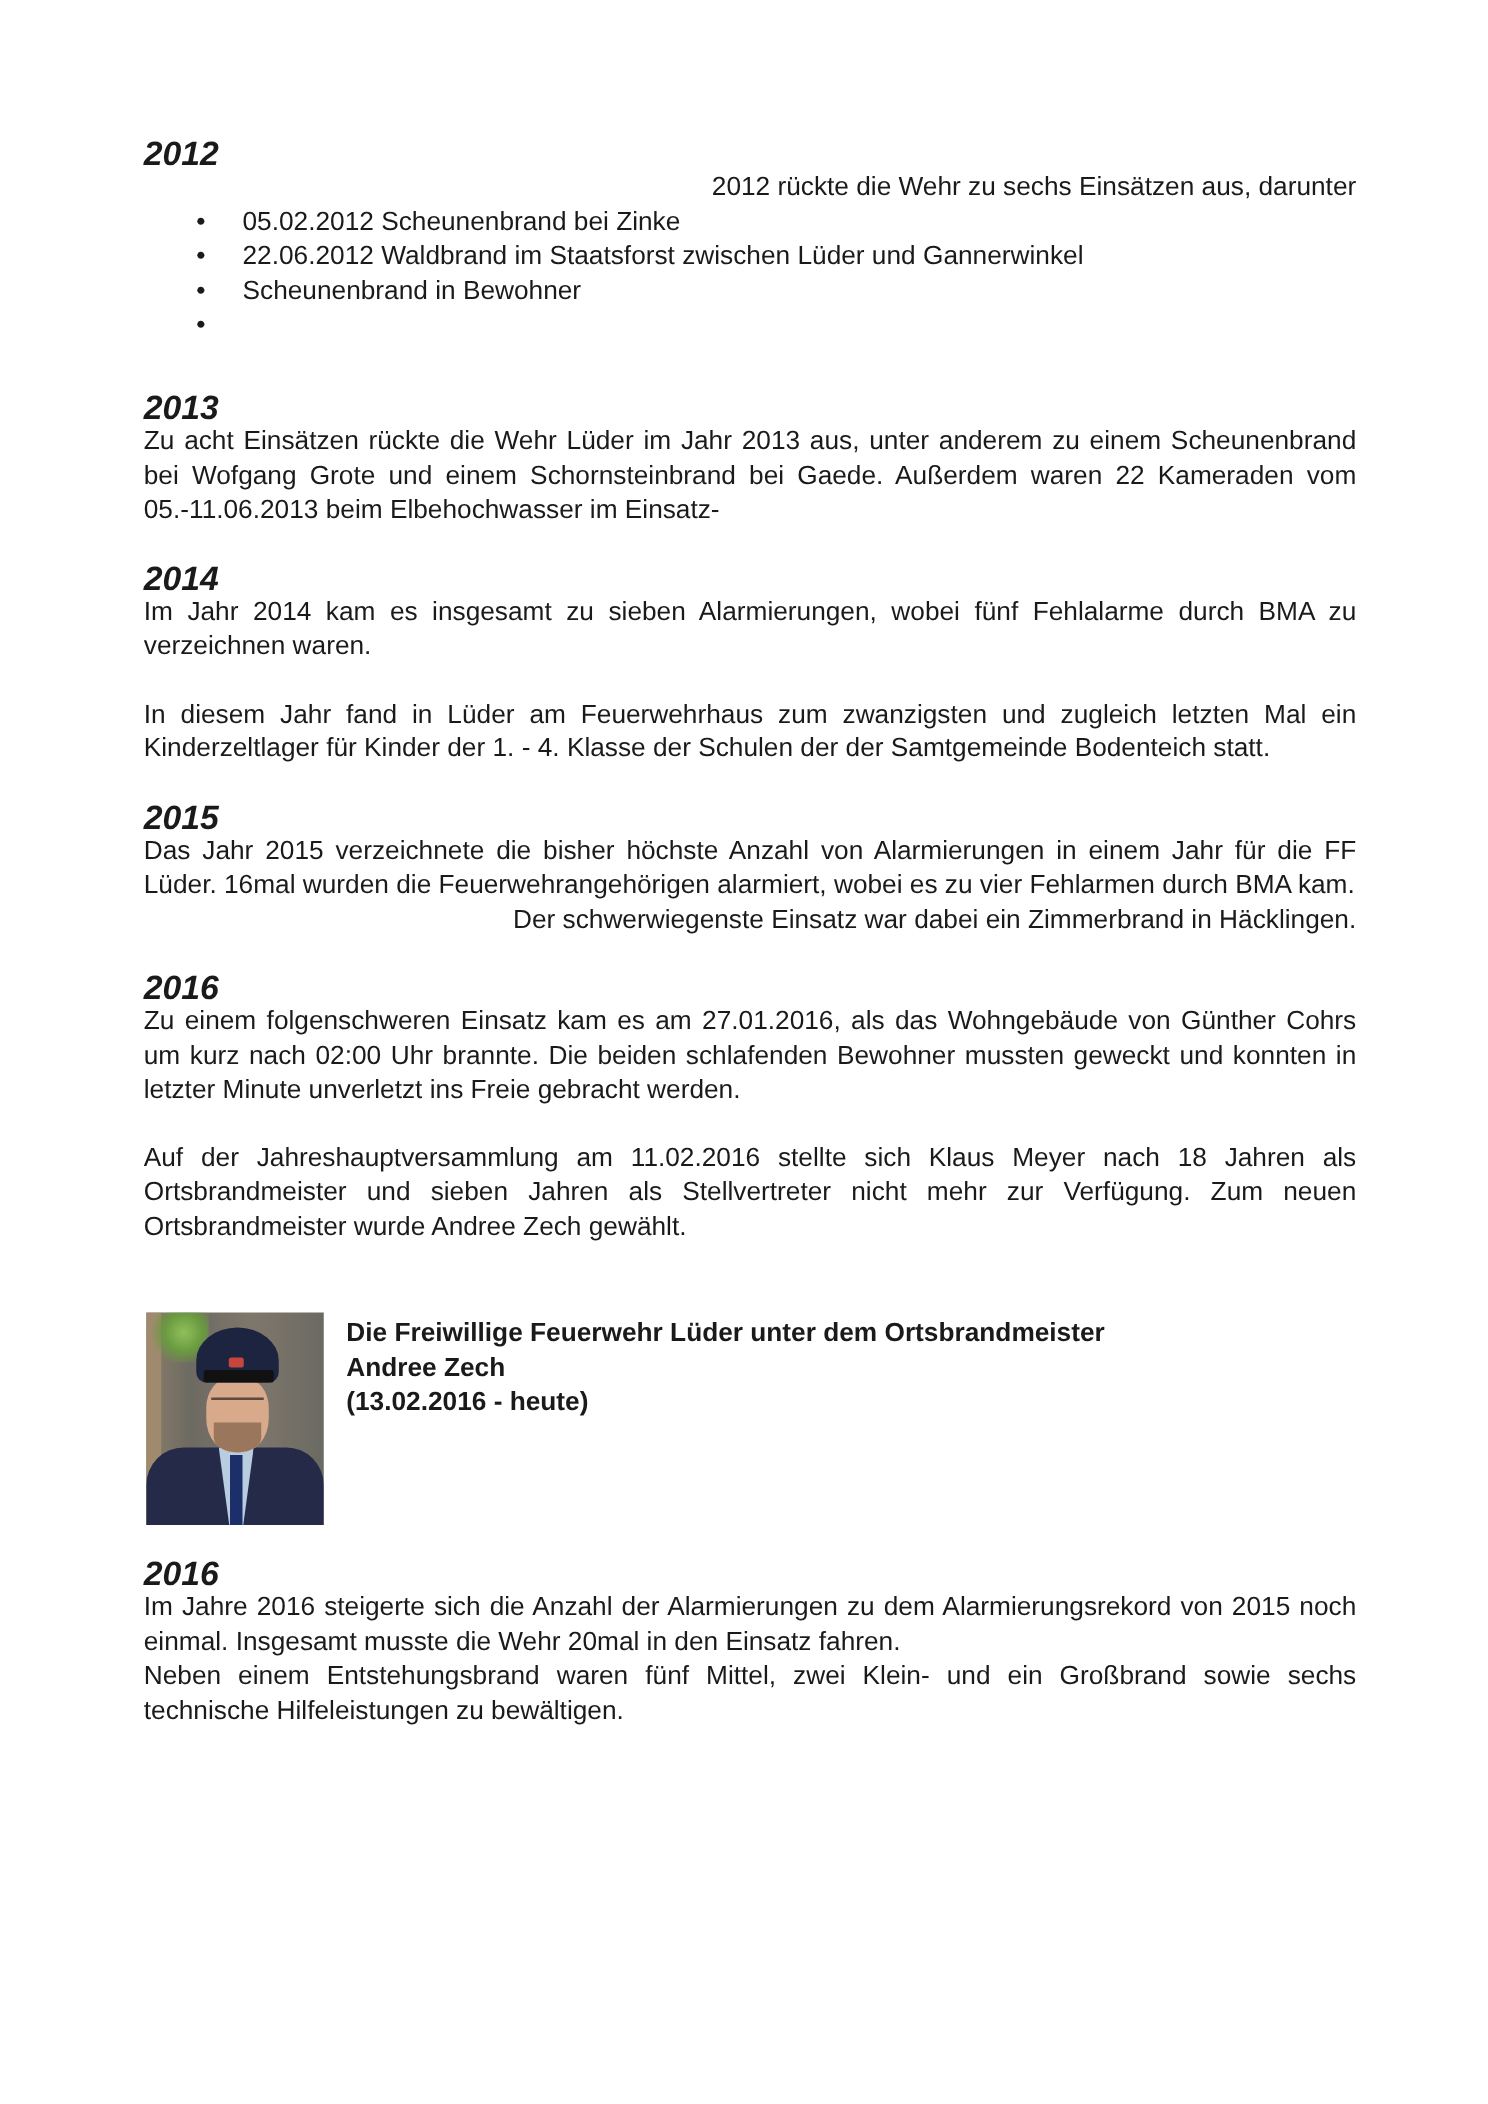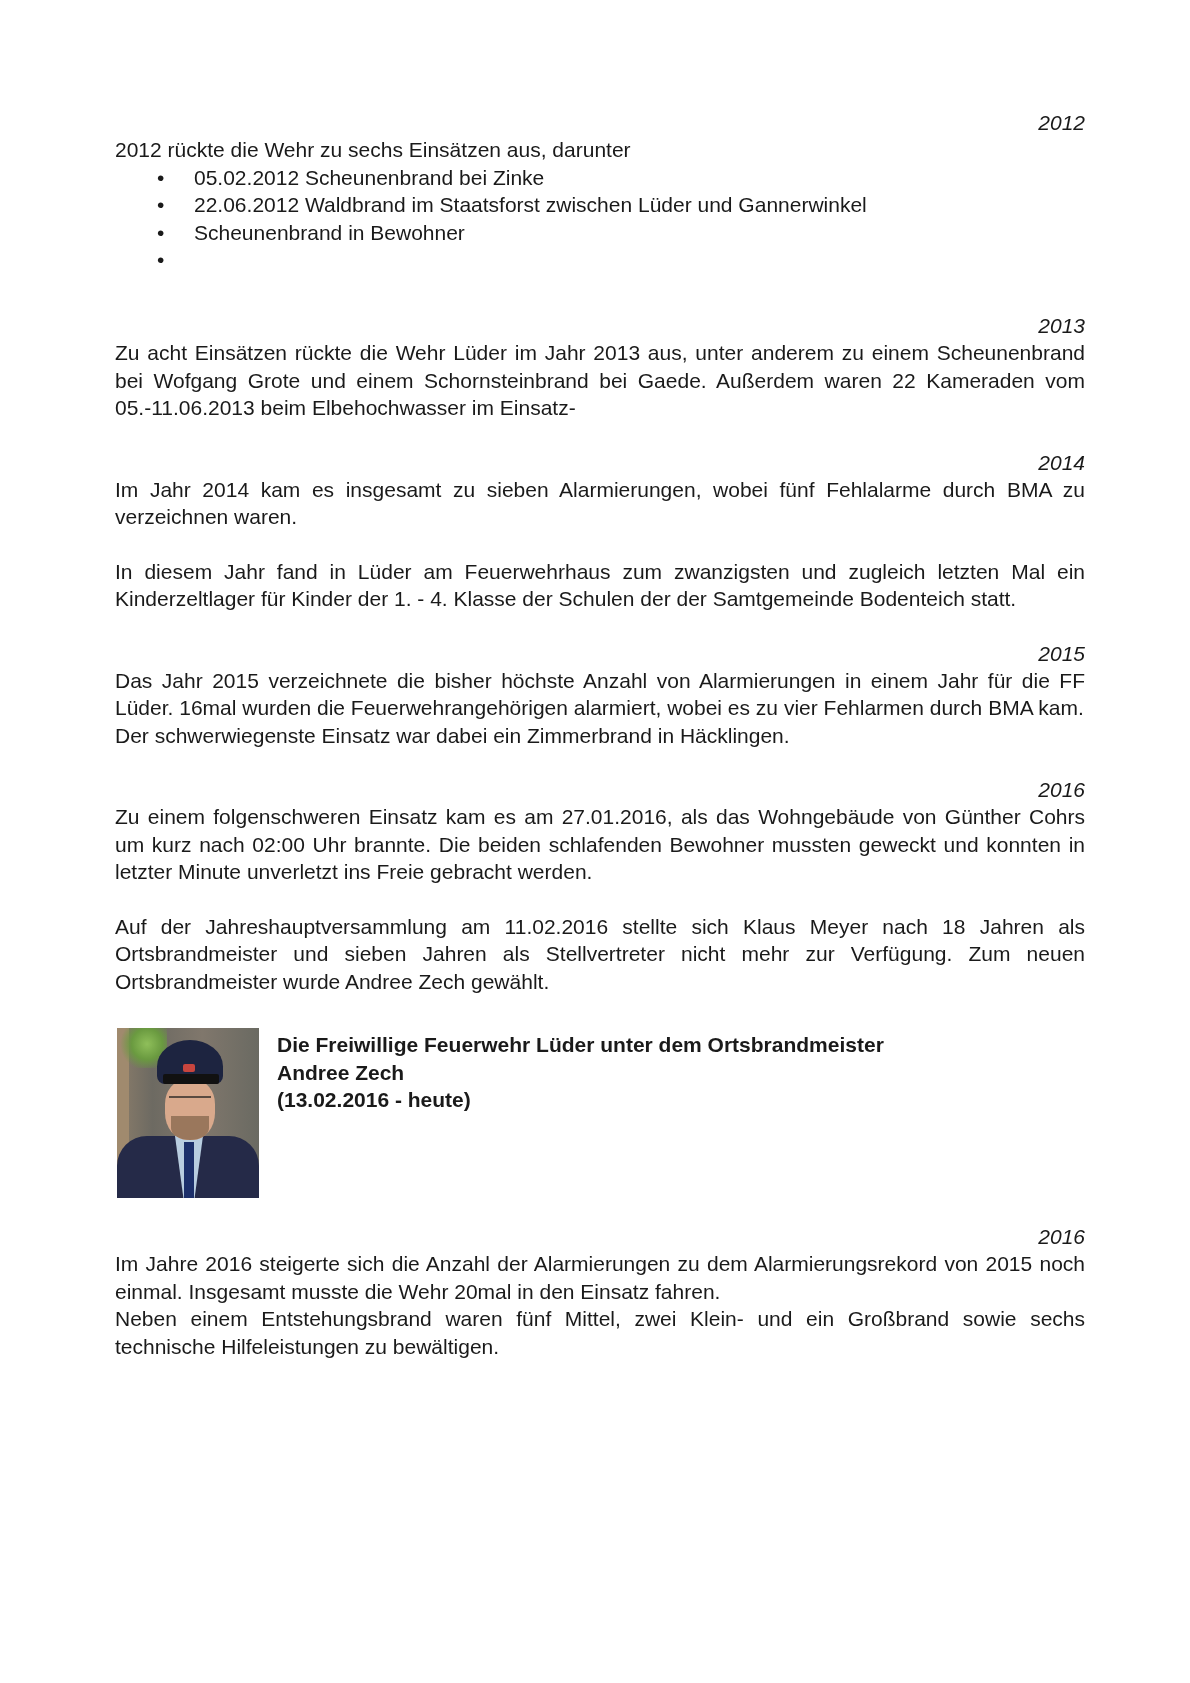--- a/index.html
+++ b/index.html
@@ -1,29 +1,29 @@
 <!DOCTYPE html>
 <html><head>
 <meta charset="utf-8">
 <style>
   html, body { margin: 0; padding: 0; background: #ffffff; }
   body { width: 1190px; height: 1683px; position: relative; overflow: hidden;
          font-family: "Liberation Sans", sans-serif; color: #1a1a1a; }
   .page { position: absolute; left: 115px; top: 110px; width: 970px; }
-  .year { font-weight: normal; font-style: italic; font-size: 21px; line-height: 26px; margin: 0; text-align: right; }
+  .year { font-weight: bold; font-style: italic; font-size: 27px; line-height: 26px; margin: 0; }
   .para { font-size: 21px; line-height: 27.5px; margin: 0; text-align: justify; }
-  .para.last { text-align: left; }
+  .para.last { text-align: right; }
   .bullets { list-style: none; margin: 0; padding: 0; }
   .bullets li { position: relative; padding-left: 79px; font-size: 21px; line-height: 27.5px; }
   .bullets li .dot { position: absolute; left: 42px; top: 0; }
   .gap-xl { height: 67px; }
   .gap-l { height: 28px; }
   .gap-m { height: 27px; }
   .section { }
-  .profile { position: relative; height: 172px; margin-top: 33px; }
+  .profile { position: relative; height: 172px; margin-top: 55px; }
   .photo { position: absolute; left: 2px; top: 0; width: 142px; height: 170px; overflow: hidden;
            background: linear-gradient(90deg, #8b7d6a 0%, #6d6a62 25%, #80776c 60%, #6a6a62 100%); }
   .photo .leaves { position: absolute; left: 0; top: 0; width: 50px; height: 40px;
            background: radial-gradient(circle at 60% 40%, #8fbf5a 0%, #6a9a40 40%, transparent 70%); }
   .photo .trunk-left { position: absolute; left: 0; top: 0; width: 12px; height: 170px; background: #a08a6e; }
   .photo .cap { position: absolute; left: 40px; top: 12px; width: 66px; height: 44px; background: #1d2440;
            border-radius: 50% 50% 8px 8px / 60% 60% 8px 8px; }
   .photo .cap-band { position: absolute; left: 46px; top: 46px; width: 56px; height: 10px; background: #111; border-radius: 2px; }
   .photo .badge { position: absolute; left: 66px; top: 36px; width: 12px; height: 8px; background: #c8453e; border-radius: 2px; }
   .photo .face { position: absolute; left: 48px; top: 52px; width: 50px; height: 60px; background: #d9a98c;

